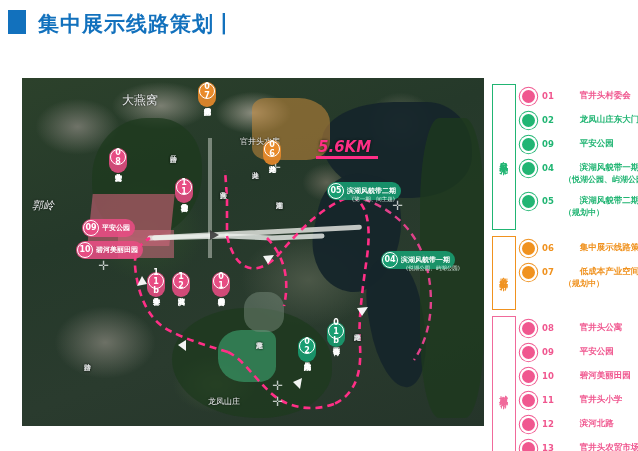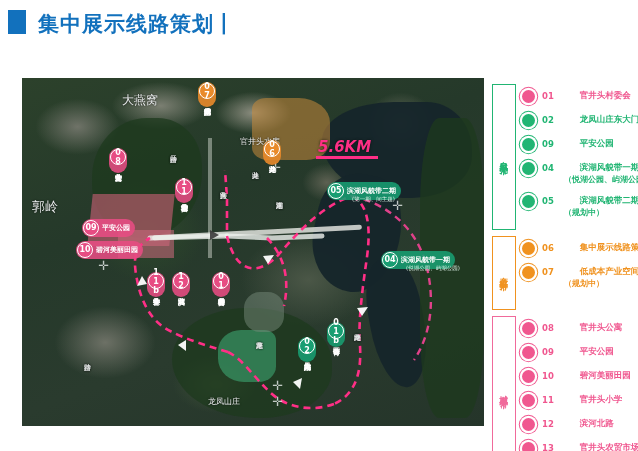--- a/index.html
+++ b/index.html
@@ -180,21 +180,21 @@
     <div class="cross" style="left:248px;top:82px;">✛</div>
     <div class="cross" style="left:370px;top:120px;">✛</div>
     <div class="cross" style="left:250px;top:300px;">✛</div>
     <div class="cross" style="left:250px;top:316px;">✛</div>
 
     <div class="km">5.6KM</div>
     <div class="km-underline"></div>
 
     <div class="mtxt" style="left:100px;top:14px;font-size:12px;">大燕窝</div>
     <div class="mtxt" style="left:218px;top:58px;font-size:8px;">官井头水库</div>
-    <div class="mtxt" style="left:10px;top:120px;font-size:13px;">郭岭</div>
+    <div class="mtxt" style="left:10px;top:120px;font-size:11px;font-style:italic;">郭岭</div>
     <div class="mtxt" style="left:186px;top:318px;font-size:8px;">龙凤山庄</div>
 
     <div class="mtxt mtxt-v" style="left:146px;top:72px;">沙荷二路</div>
     <div class="mtxt mtxt-v" style="left:228px;top:88px;">龙井路</div>
     <div class="mtxt mtxt-v" style="left:252px;top:118px;">近湖东路</div>
     <div class="mtxt mtxt-v" style="left:196px;top:108px;">官井头路</div>
     <div class="mtxt mtxt-v" style="left:232px;top:258px;">龙坪东路</div>
     <div class="mtxt mtxt-v" style="left:330px;top:250px;">龙坪南路</div>
     <div class="mtxt mtxt-v" style="left:60px;top:280px;">沙荷路</div>
 

